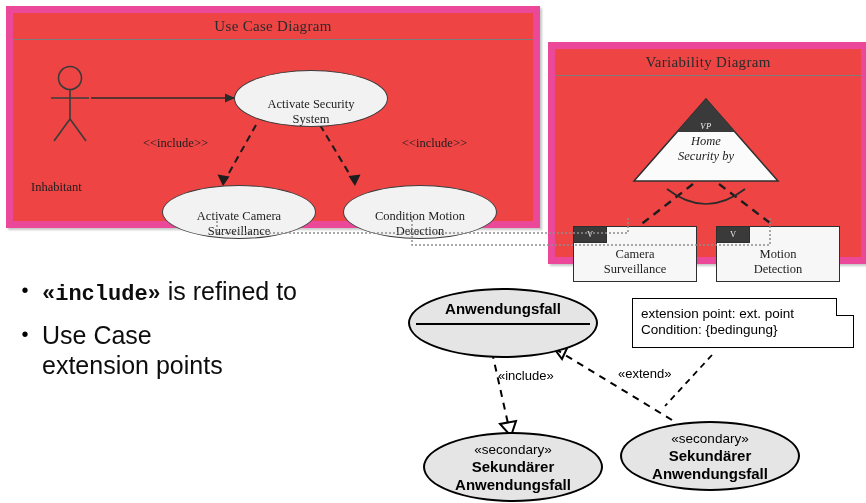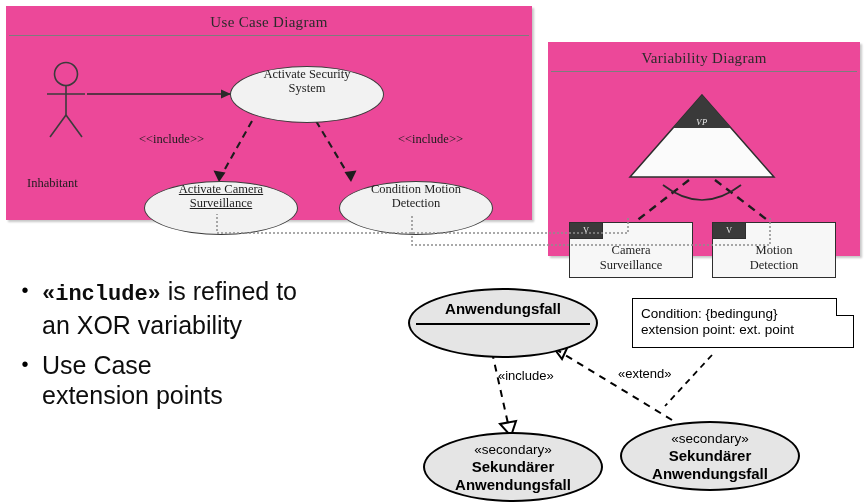--- a/index.html
+++ b/index.html
@@ -2,30 +2,30 @@
 <html><head>
 <meta charset="utf-8">
 <style>
   html,body{margin:0;padding:0;background:#ffffff;}
   body{width:866px;height:503px;position:relative;overflow:hidden;
        font-family:"Liberation Sans",sans-serif;}
   .stage{position:absolute;left:0;top:0;width:866px;height:503px;}
   svg.layer{position:absolute;left:0;top:0;width:866px;height:503px;}
 
   
-  .panel{position:absolute;background:#ec4899;border:3px solid #ec4899;
+  .panel{position:absolute;background:#ef4444;border:7px solid #ec4899;
          box-shadow:2px 2px 2px rgba(0,0,0,.22);}
   .panel-title{height:26px;line-height:26px;text-align:center;
        border-bottom:1px solid #7d7d7d;
        font-family:"Liberation Serif",serif;font-size:15px;color:#2b2b2b;
        letter-spacing:.3px;}
   .panel-body{position:relative;}
 
   
-  .uc{position:absolute;display:flex;align-items:flex-start;justify-content:center;
+  .uc{position:absolute;display:flex;align-items:flex-end;justify-content:center;
       text-align:center;border-radius:50%;background:#f2f2f2;
       border:1.4px solid #3b3b3b;
       font-family:"Liberation Serif",serif;font-size:12.5px;color:#1d1d1d;
       line-height:1.15;}
   .actor-label{position:absolute;font-family:"Liberation Serif",serif;
       font-size:12.5px;color:#1d1d1d;margin-top:36px;}
   .inc-label{position:absolute;font-family:"Liberation Serif",serif;
       font-size:12.5px;color:#1d1d1d;white-space:nowrap;}
 
   
@@ -103,21 +103,21 @@
 
       <div class="actor-label" style="left:18px;top:104px;">Inhabitant</div>
 
       <div class="uc" style="left:221px;top:30px;width:152px;height:55px;">
         <div>
           <span>Activate Security</span><br>
           <span>System</span>
         </div>
       </div>
 
-      <div class="uc" style="left:135px;top:145px;width:152px;height:52px;text-decoration:underline;">
+      <div class="uc" style="left:149px;top:145px;width:152px;height:52px;">
         <div>
           <span>Activate Camera</span><br>
           <span>Surveillance</span>
         </div>
       </div>
 
       <div class="uc" style="left:330px;top:145px;width:152px;height:52px;">
         <div>
           <span>Condition Motion</span><br>
           <span>Detection</span>
@@ -144,20 +144,24 @@
         <path d="M112 113 Q151 143 190 113" fill="none" stroke="#2b2b2b" stroke-width="1.7"></path>
 
         <g stroke="#7a7a7a" stroke-width="1.4" fill="none">
           <line x1="80" y1="181" x2="80" y2="175"></line>
           <line x1="222" y1="181" x2="222" y2="175"></line>
         </g>
       </svg>
 
       <div class="vp-wrap" style="left:79px;top:23px;width:144px;height:82px;font-style:italic;">
         <div class="vp-tag" style="left:0;top:22px;width:144px;text-align:center;">VP</div>
+        <div class="vp-text" style="top:35px;">
+          <span>Home</span><br>
+          <span>Security by</span>
+        </div>
       </div>
 
       <div class="vbox" style="left:18px;top:150px;width:122px;height:54px;">
         <div class="vbox-tab">V</div>
         <div class="vbox-text">
           <span>Camera</span><br>
           <span>Surveillance</span>
         </div>
       </div>
 
@@ -177,21 +181,20 @@
       <path d="M 628 218 L 628 233 L 217 233 L 217 214"></path>
       <path d="M 770 218 L 770 245 L 412 245 L 412 214"></path>
     </g>
   </svg>
 
   <div class="bullets">
     <div class="bullet-row">
       <div class="bullet-dot">•</div>
       <div class="bullet-text">
         <span class="mono">«include»</span><span> is refined to</span><br>
-        <span>an XOR variability</span>
       </div>
     </div>
     <div class="bullet-row">
       <div class="bullet-dot">•</div>
       <div class="bullet-text">
         <span>Use Case</span><br>
         <span>extension points</span>
       </div>
     </div>
   </div>
@@ -206,22 +209,22 @@
 
     <line x1="712" y1="355" x2="665" y2="406" stroke="#000" stroke-width="1.8" stroke-dasharray="6,5"></line>
   </svg>
 
   <div class="uc2" style="left:408px;top:288px;width:186px;height:66px;">
     <div class="t nm" style="top:10px;">Anwendungsfall</div>
     <div style="position:absolute;left:6px;right:6px;top:33px;height:0;border-top:2px solid #000;"></div>
   </div>
 
   <div class="note" style="left:632px;top:298px;width:222px;height:50px;">
+    <div>extension point: ext. point</div>
     <div>Condition: {bedingung}</div>
-    <div>extension point: ext. point</div>
     <div style="position:absolute;right:-1px;top:-1px;width:17px;height:17px;
                 background:#fff;border-left:1.6px solid #000;border-bottom:1.6px solid #000;"></div>
   </div>
 
   <div class="rel-label" style="left:498px;top:368px;">«include»</div>
   <div class="rel-label" style="left:618px;top:366px;">«extend»</div>
 
   <div class="uc2" style="left:423px;top:432px;width:176px;height:66px;">
     <div class="t st" style="top:8px;">«secondary»</div>
     <div class="t nm" style="top:24px;">

